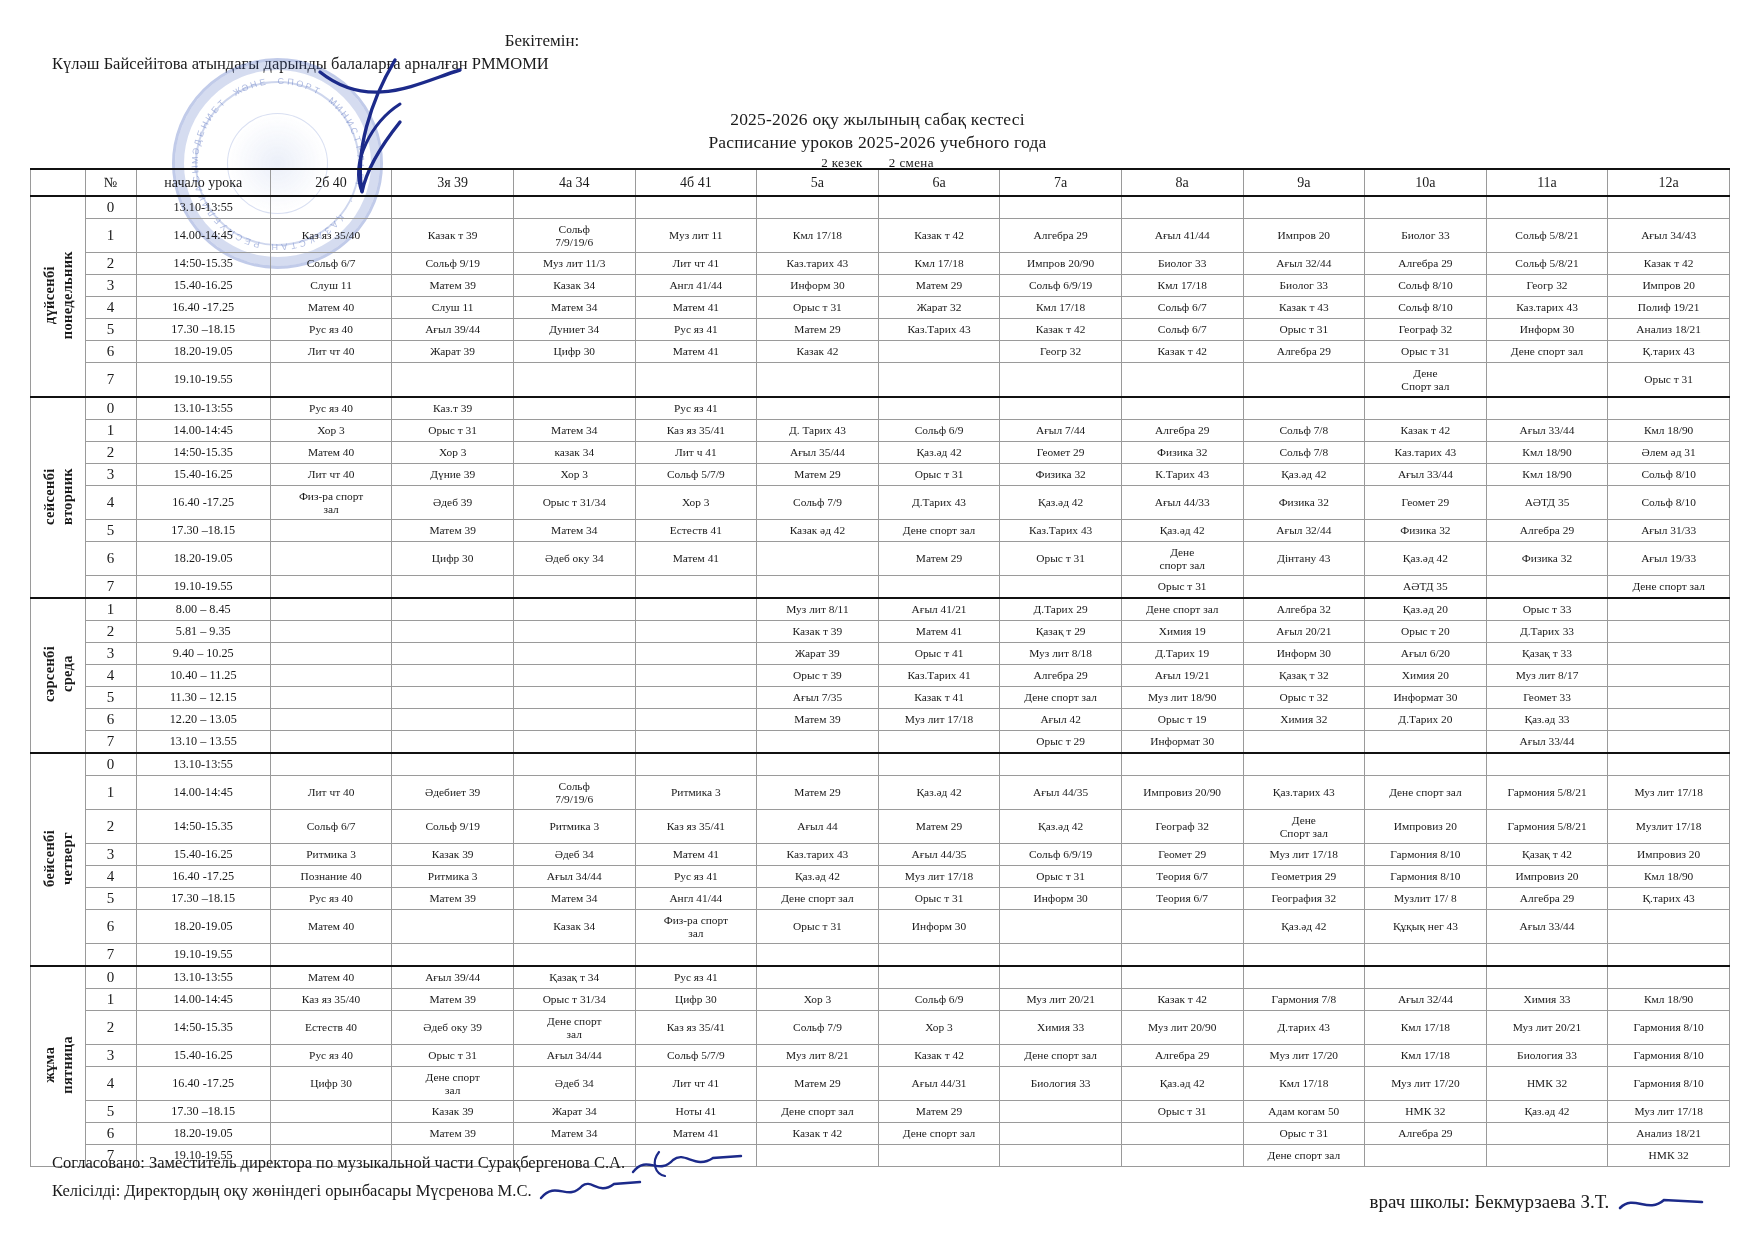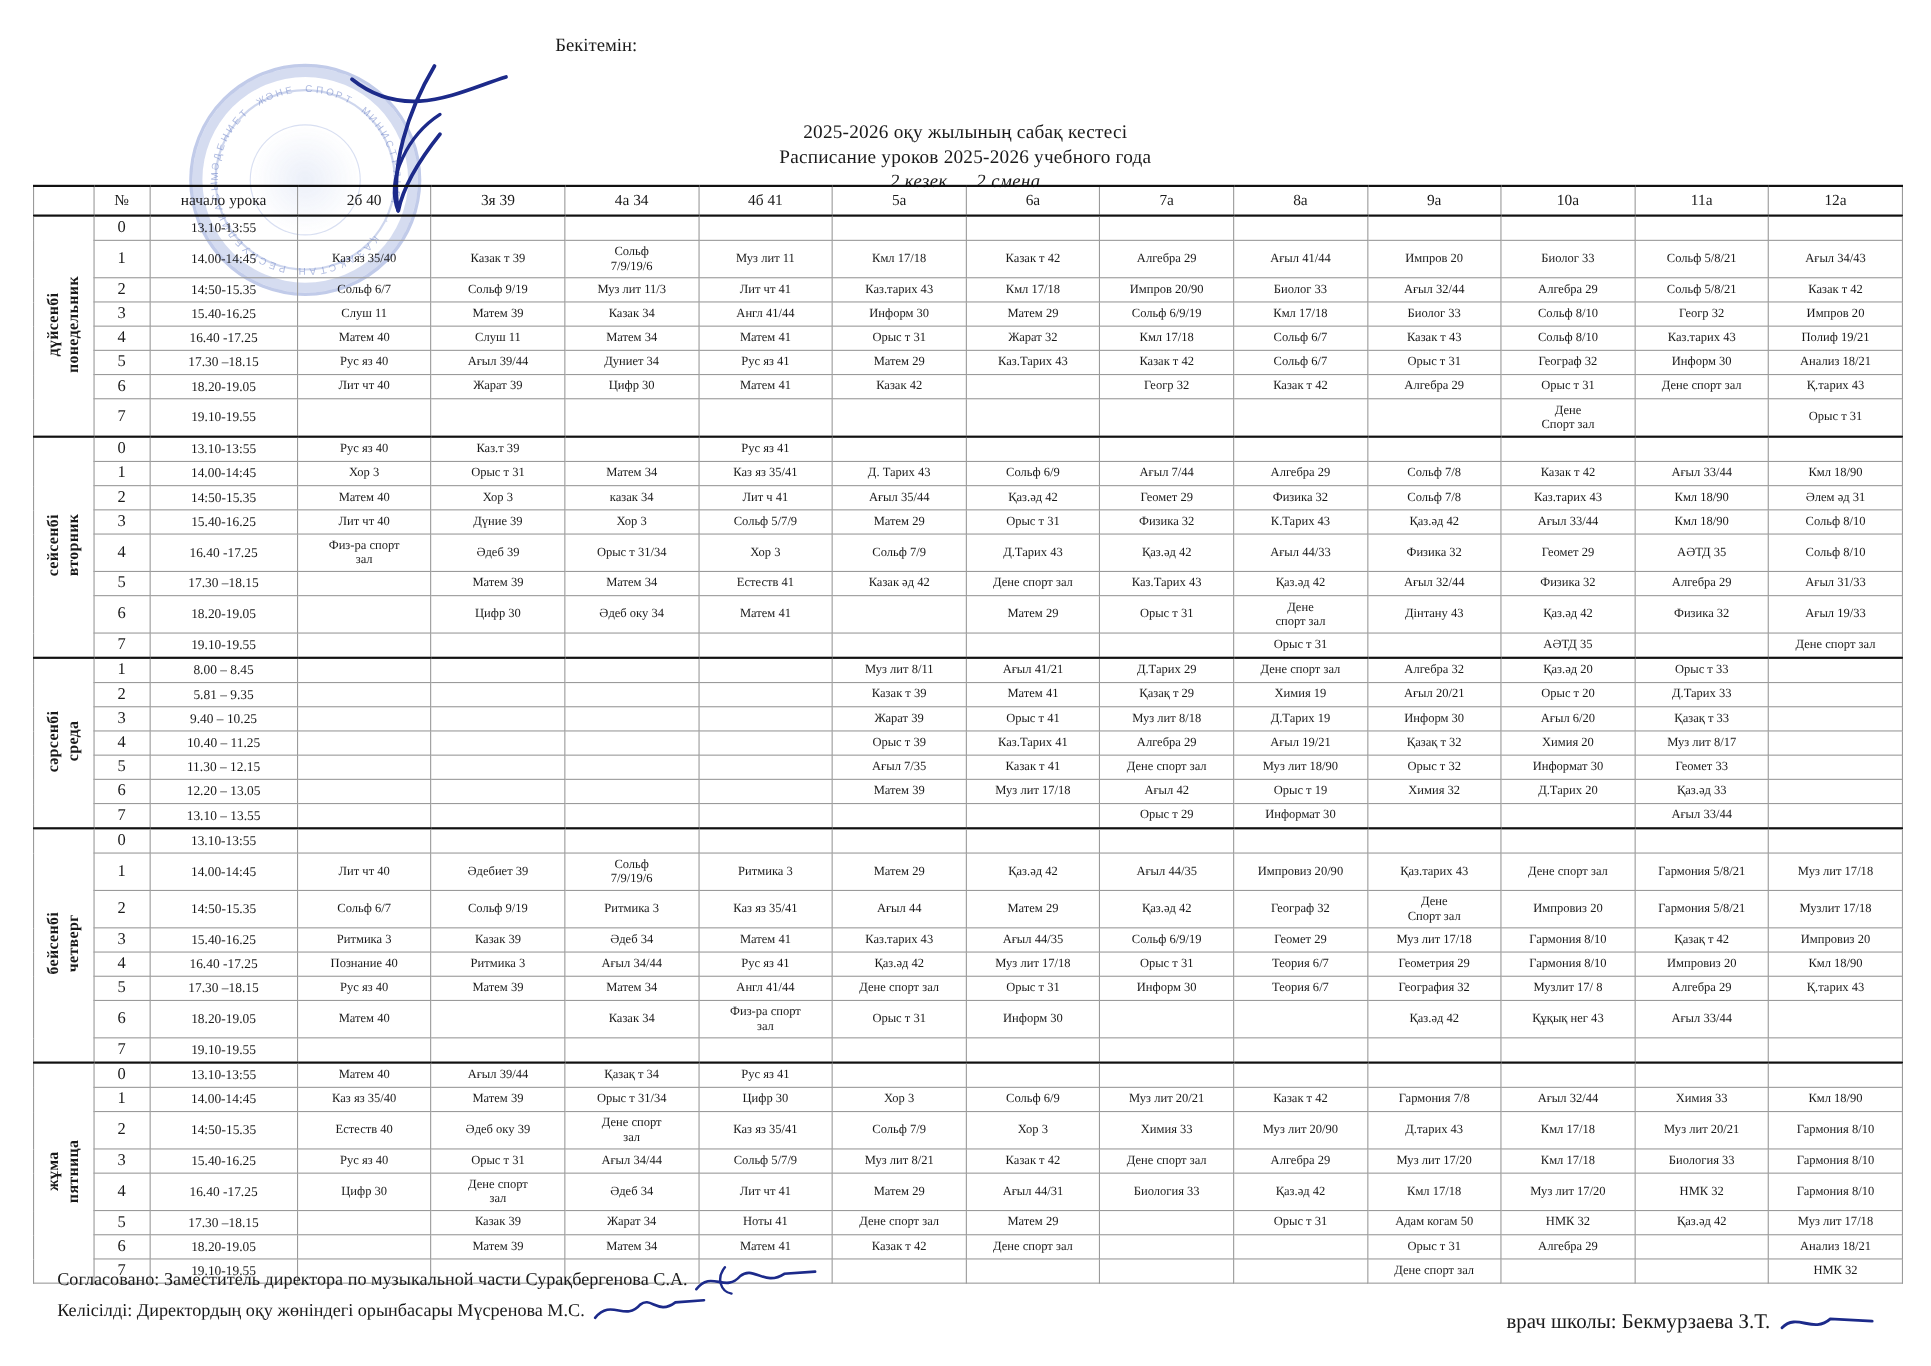--- a/index.html
+++ b/index.html
@@ -114,23 +114,22 @@
     top: 108px;
     width: 1755px;
     text-align: center;
   }
   .titles .t-line {
     font-size: 17.5px;
     line-height: 1.33;
     letter-spacing: 0.2px;
   }
   .titles .t-sub {
-    font-size: 17px;
+    font-size: 13px;
     letter-spacing: 0.4px;
-    font-style: italic;
   }
   .t-sub .gap { display: inline-block; width: 26px; }
 
   
   .sched-wrap {
     position: absolute;
     left: 30px;
     top: 168px;
     width: 1700px;
   }
@@ -206,20 +205,21 @@
     font-size: 19px;
   }
 </style>
 </head>
 <body>
 
 <div class="page">
 
   <div class="approval">
     <div class="bekitemin">Бекітемін:</div>
+    <div class="line1">Күләш Байсейітова атындағы дарынды балаларға арналған РММОМИ</div>
   </div>
 
   <div class="stamp">
     <div class="stamp-text">
         <span style="transform: rotate(-90deg) translate(0px, -88px);">М</span>
         <span style="transform: rotate(-83.5714deg) translate(0px, -88px);">Ә</span>
         <span style="transform: rotate(-77.1429deg) translate(0px, -88px);">Д</span>
         <span style="transform: rotate(-70.7143deg) translate(0px, -88px);">Е</span>
         <span style="transform: rotate(-64.2857deg) translate(0px, -88px);">Н</span>
         <span style="transform: rotate(-57.8571deg) translate(0px, -88px);">И</span>

